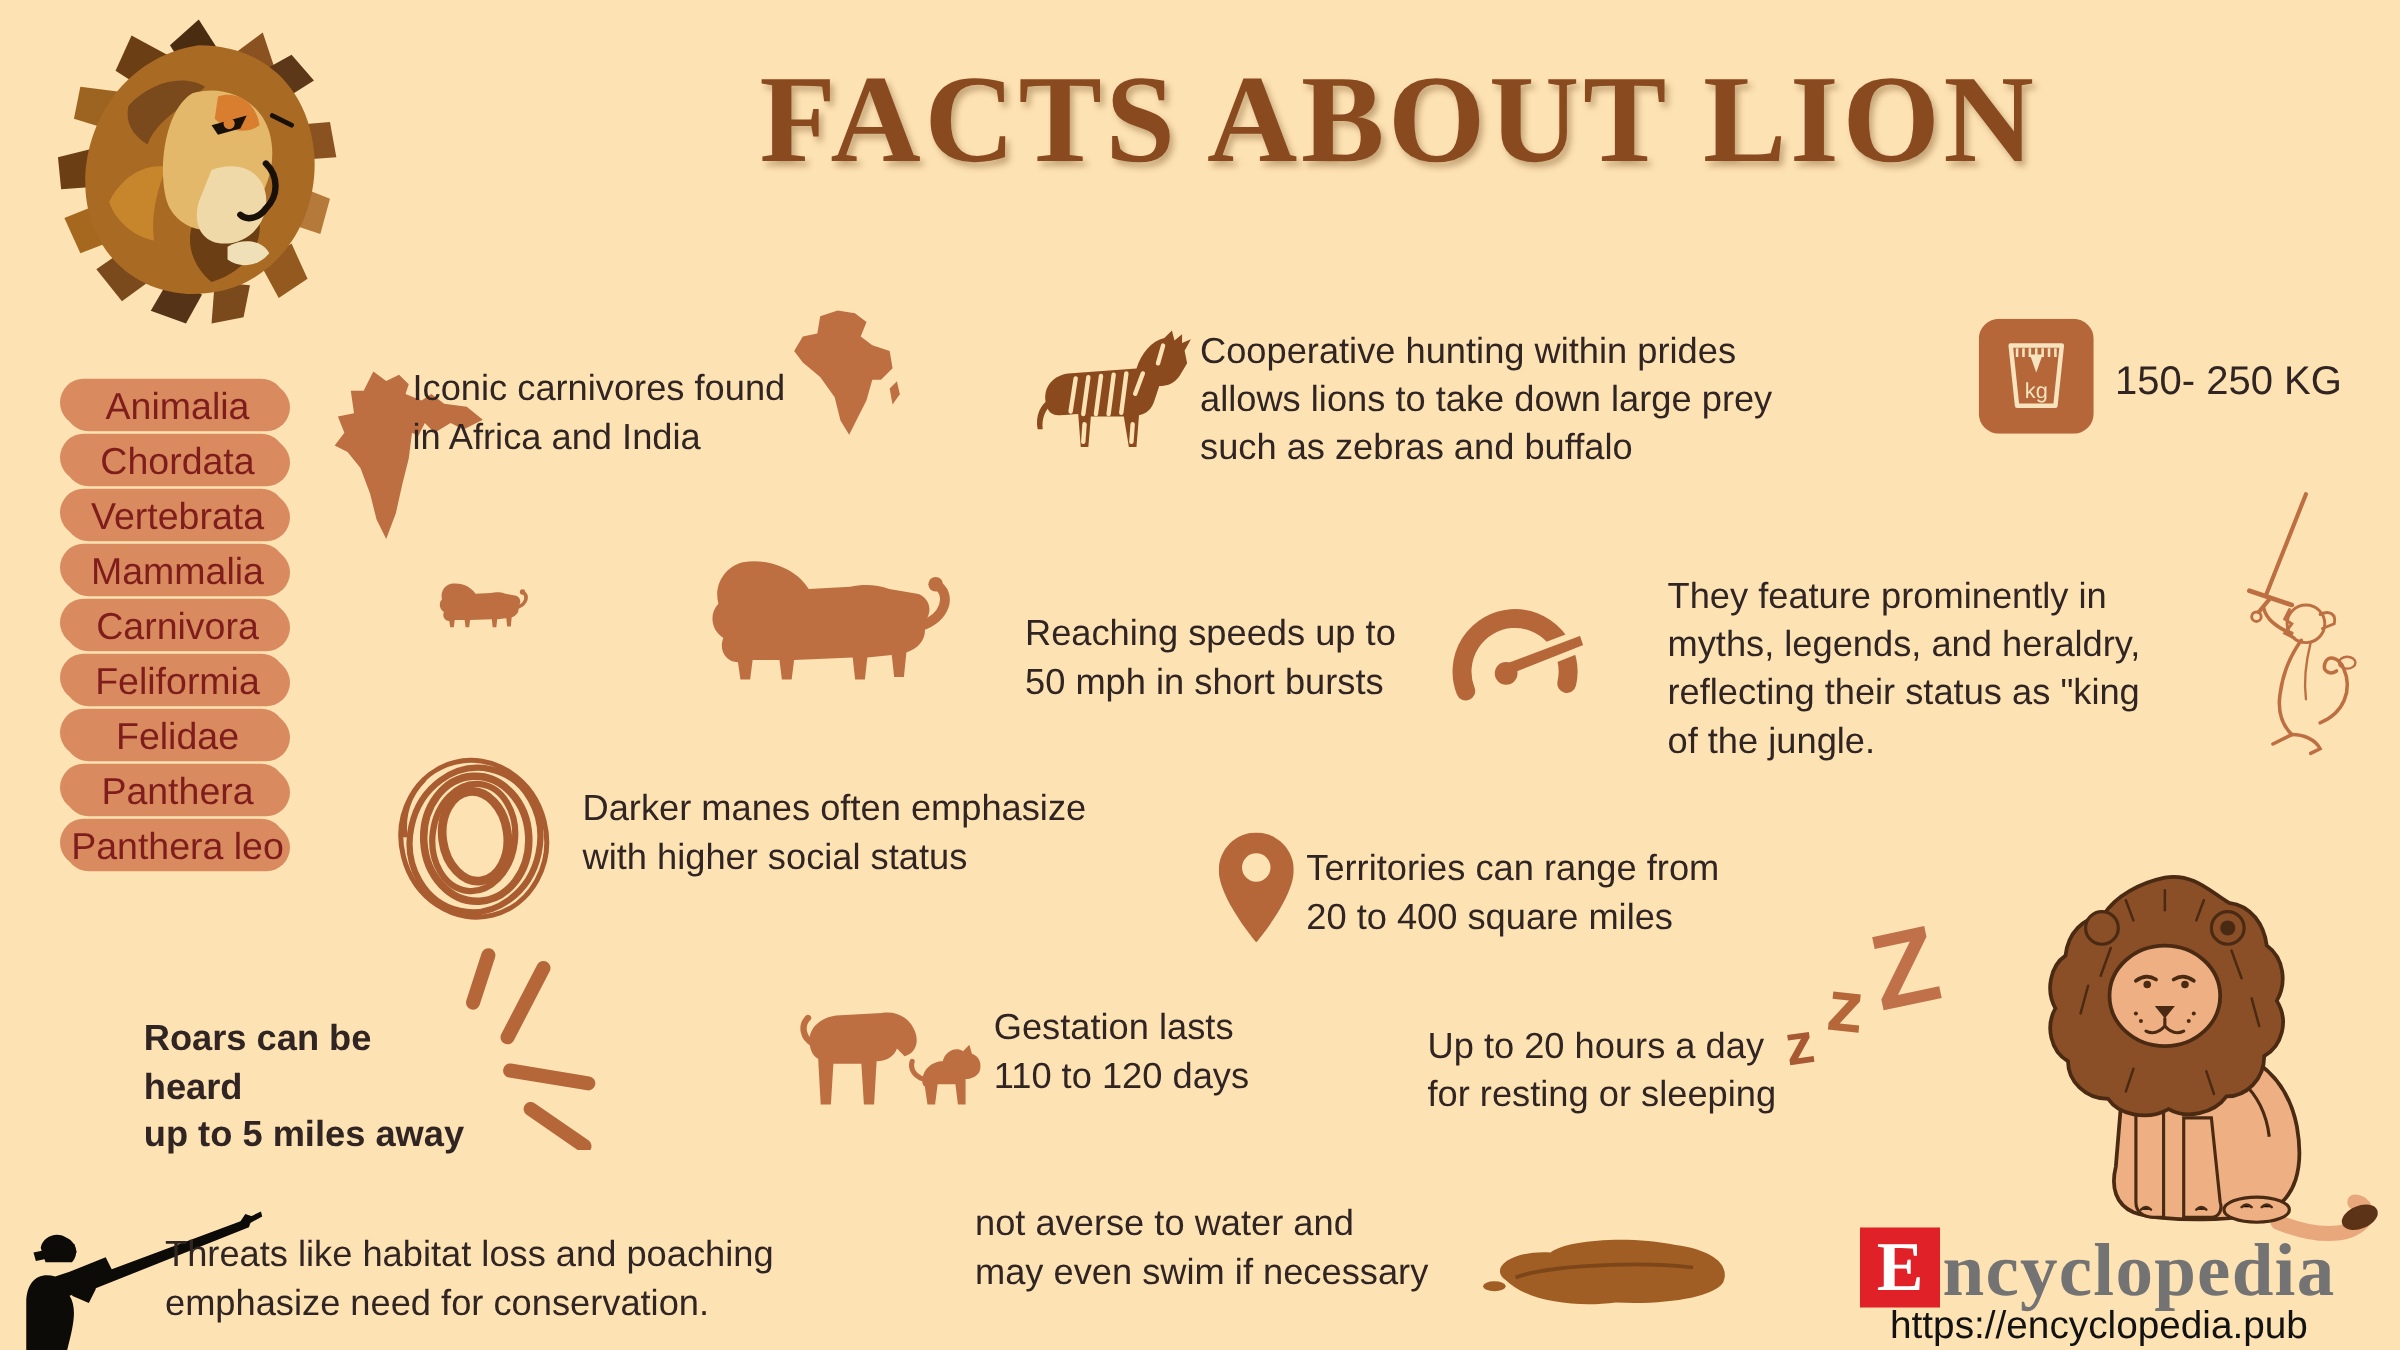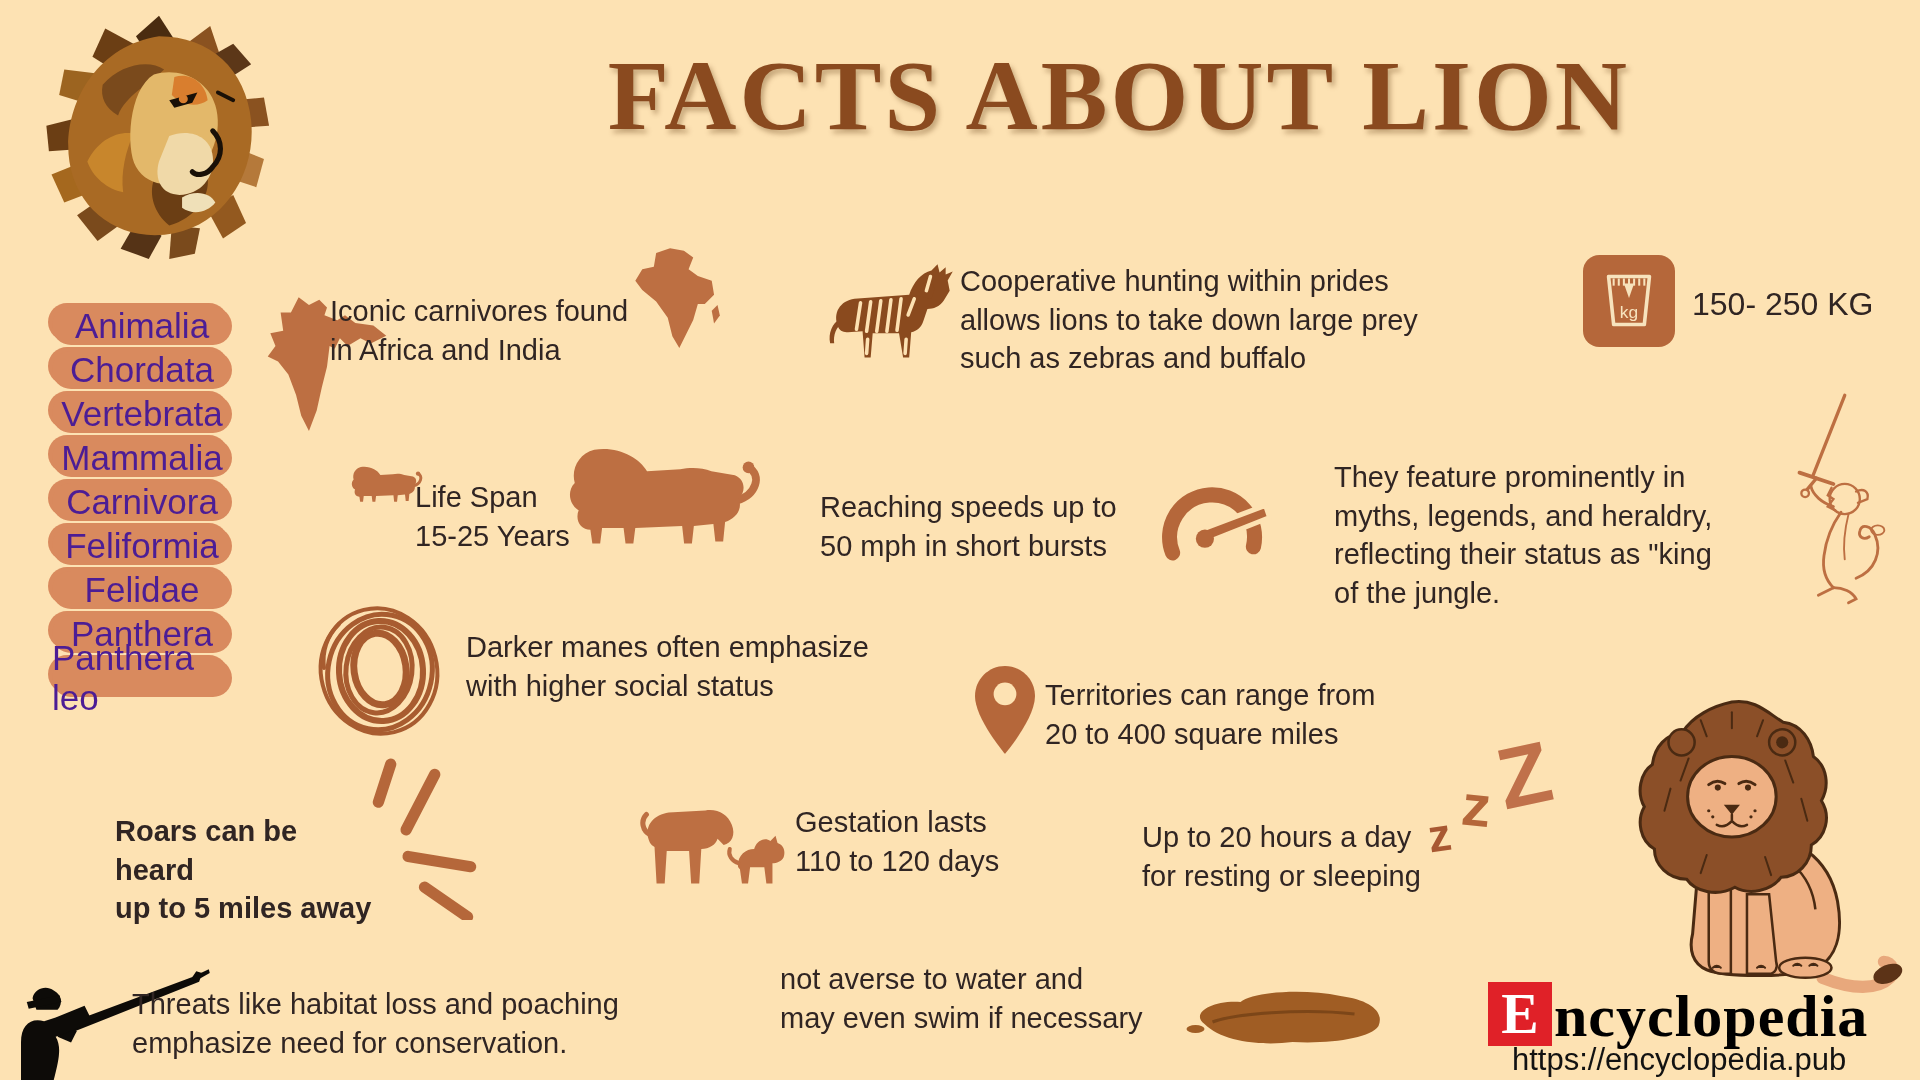--- a/index.html
+++ b/index.html
@@ -9,29 +9,29 @@
   .pre{white-space:pre-line;}
   .fact{font-size:29px;line-height:1.33;color:#302523;}
   .center{}
   .left{text-align:left;}
   #title{left:290px;top:38px;width:1340px;text-align:right;
          font-family:"Liberation Serif","DejaVu Serif",serif;font-weight:700;
          font-size:100px;letter-spacing:3px;color:#8a4a1f;white-space:nowrap;
          text-shadow:3px 4px 5px rgba(95,55,15,.35);}
   .pill{width:180px;height:38px;border-radius:22px;background:#d98a5e;
         display:flex;align-items:center;justify-content:center;
-        font-size:35px;color:#4c1d95;margin-bottom:6px;
+        font-size:30px;color:#7f1d1d;margin-bottom:6px;
         box-shadow:-4px -4px 0 0 #d98a5e;}
   #taxonomy{left:52px;top:307px;}
   .zzz{position:absolute;font-weight:700;font-family:"Liberation Sans",sans-serif;}
   #brandrow{left:1488px;top:982px;display:flex;align-items:flex-end;}
   #ebox{width:64px;height:64px;background:#e02128;display:flex;align-items:center;justify-content:center;
         font-family:"Liberation Serif","DejaVu Serif",serif;font-weight:700;font-size:56px;color:#ffffff;}
   #brandrest{font-family:"Liberation Serif","DejaVu Serif",serif;font-weight:700;font-size:60px;
-             color:#000000;line-height:1;letter-spacing:1px;margin-left:2px;}
+             color:#737373;line-height:1;letter-spacing:1px;margin-left:2px;}
   #siteurl{left:1512px;top:1042px;font-size:31px;color:#121212;}
 </style>
 </head>
 <body>
 
 <div id="canvas">
 
   <svg class="abs" style="left:28px;top:8px;" width="262" height="256" viewBox="0 0 200 200">
     <path d="M100,6 L118,34 L96,44 L82,22 Z" fill="#4a2c10"></path>
     <path d="M140,14 L150,44 L122,48 L124,26 Z" fill="#8a5220"></path>
@@ -119,22 +119,20 @@
     <path d="M45,42 L40,28 L50,28 Z" fill="#f7e3bd"></path>
     <text x="45" y="62" text-anchor="middle" font-size="17" fill="#f7e3bd" font-family="Liberation Sans, sans-serif">kg</text>
   </svg>
   <div class="abs fact left" style="left:1692px;top:283px;width:230px;font-size:32px;">150- 250 KG</div>
 
   <svg class="abs" style="left:350px;top:458px;" width="76" height="58" viewBox="0 0 210 130">
     <path d="M176,62 C196,56 202,36 188,28" stroke="#bd6f42" stroke-width="8" fill="none" stroke-linecap="round"></path>
     <circle cx="188" cy="28" r="6" fill="#bd6f42"></circle>
     <path d="M30,10 C14,14 6,30 10,44 C2,52 4,66 14,72 C10,82 16,92 26,92 L28,106 L36,106 L38,90 L60,90 L62,106 L70,106 L72,90 L120,88 L122,106 L130,106 L132,88 L152,86 L154,104 L162,104 L164,84 C176,80 182,70 178,60 C186,52 184,40 174,36 L150,32 C140,28 128,28 118,30 L84,32 C76,18 54,6 30,10 Z" fill="#bd6f42"></path>
   </svg>
-  <div class="abs fact pre center" style="left:415px;top:478px;width:190px;">Life Span
-15-25 Years</div>
   <svg class="abs" style="left:565px;top:440px;" width="205" height="127" viewBox="0 0 210 130">
     <path d="M176,62 C196,56 202,36 188,28" stroke="#bd6f42" stroke-width="8" fill="none" stroke-linecap="round"></path>
     <circle cx="188" cy="28" r="6" fill="#bd6f42"></circle>
     <path d="M30,10 C14,14 6,30 10,44 C2,52 4,66 14,72 C10,82 16,92 26,92 L28,106 L36,106 L38,90 L60,90 L62,106 L70,106 L72,90 L120,88 L122,106 L130,106 L132,88 L152,86 L154,104 L162,104 L164,84 C176,80 182,70 178,60 C186,52 184,40 174,36 L150,32 C140,28 128,28 118,30 L84,32 C76,18 54,6 30,10 Z" fill="#bd6f42"></path>
   </svg>
 
   <div class="abs fact pre center" style="left:820px;top:488px;width:330px;">Reaching speeds up to
 50 mph in short bursts</div>
   <svg class="abs" style="left:1152px;top:472px;" width="122" height="96" viewBox="0 0 120 95">
     <path d="M20,80 A42,42 0 1 1 100,74" fill="none" stroke="#b5673a" stroke-width="15" stroke-linecap="round"></path>

